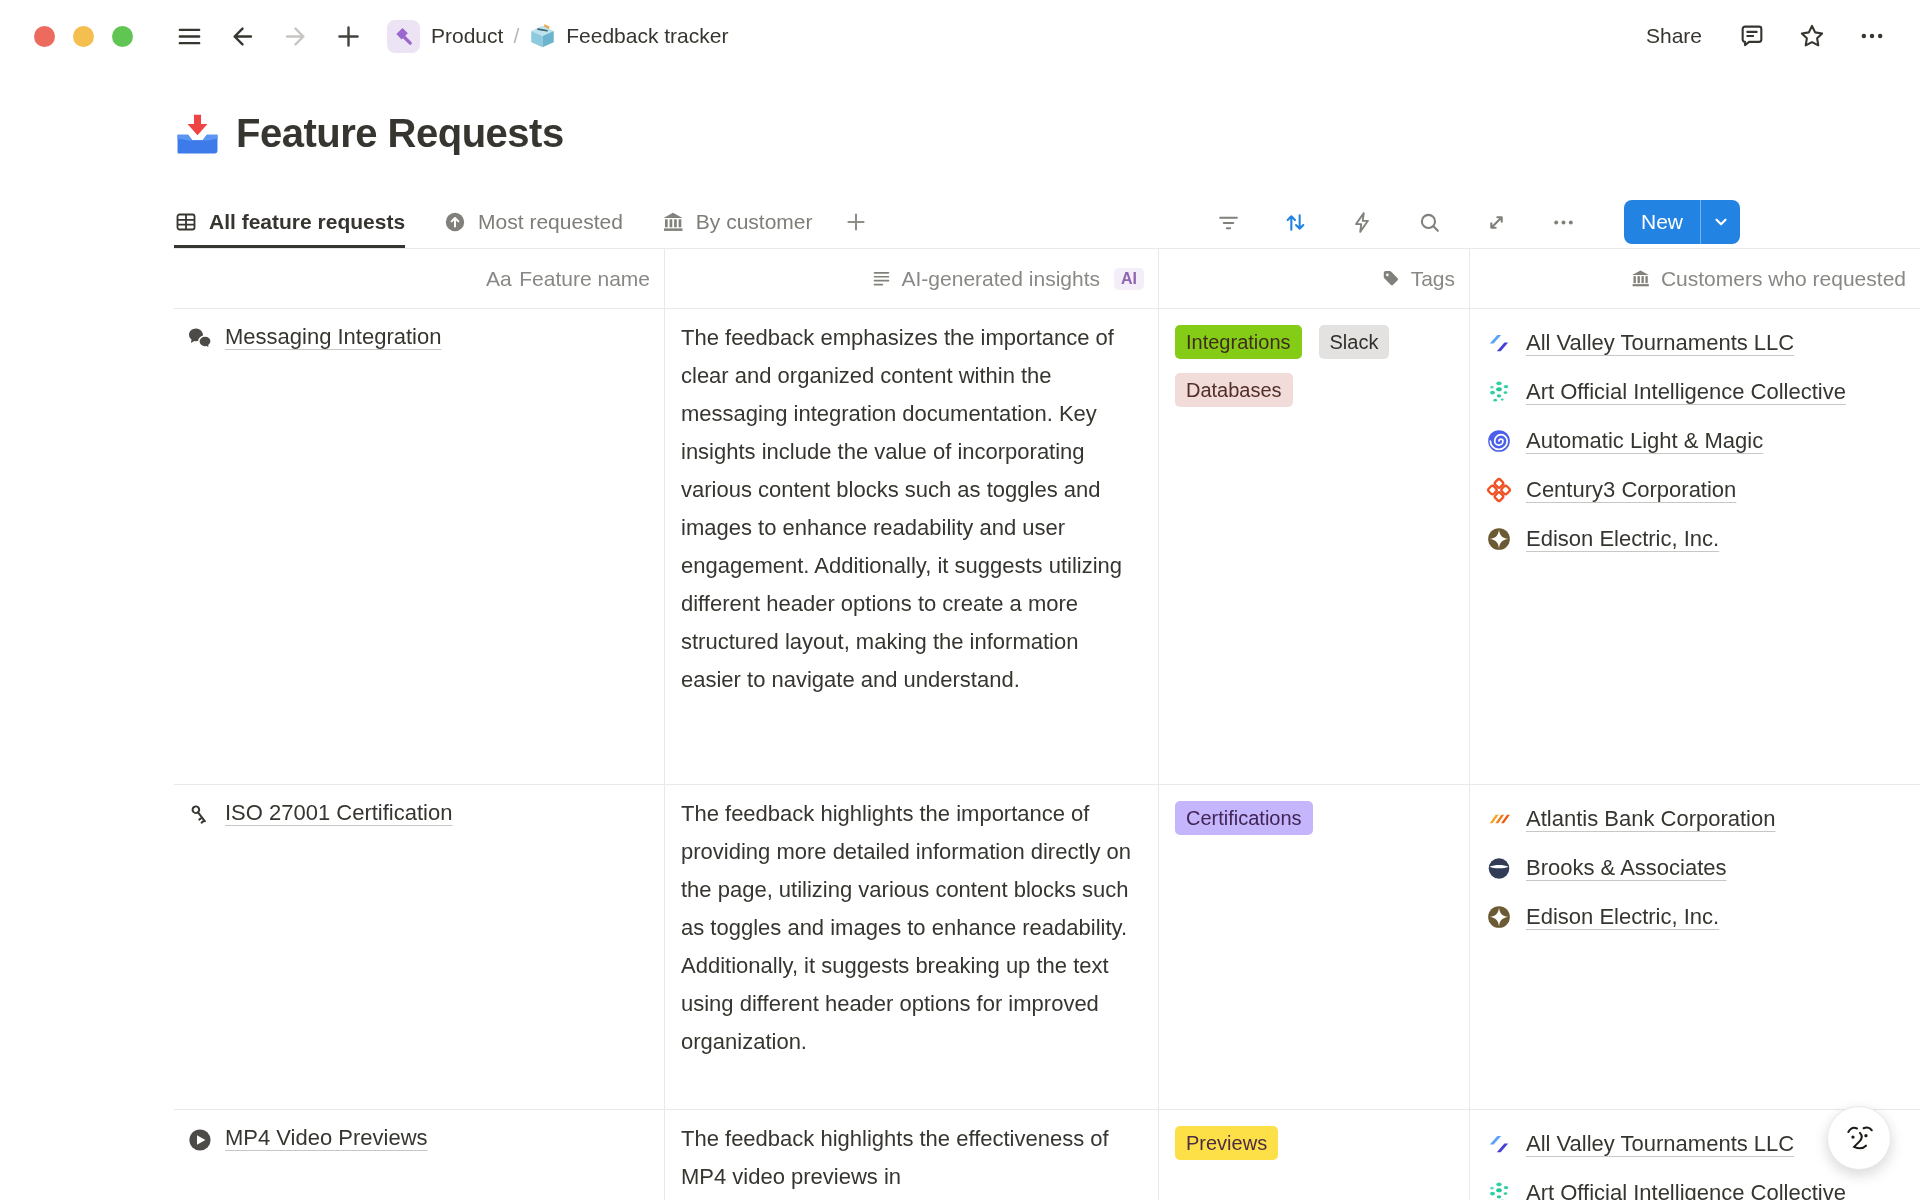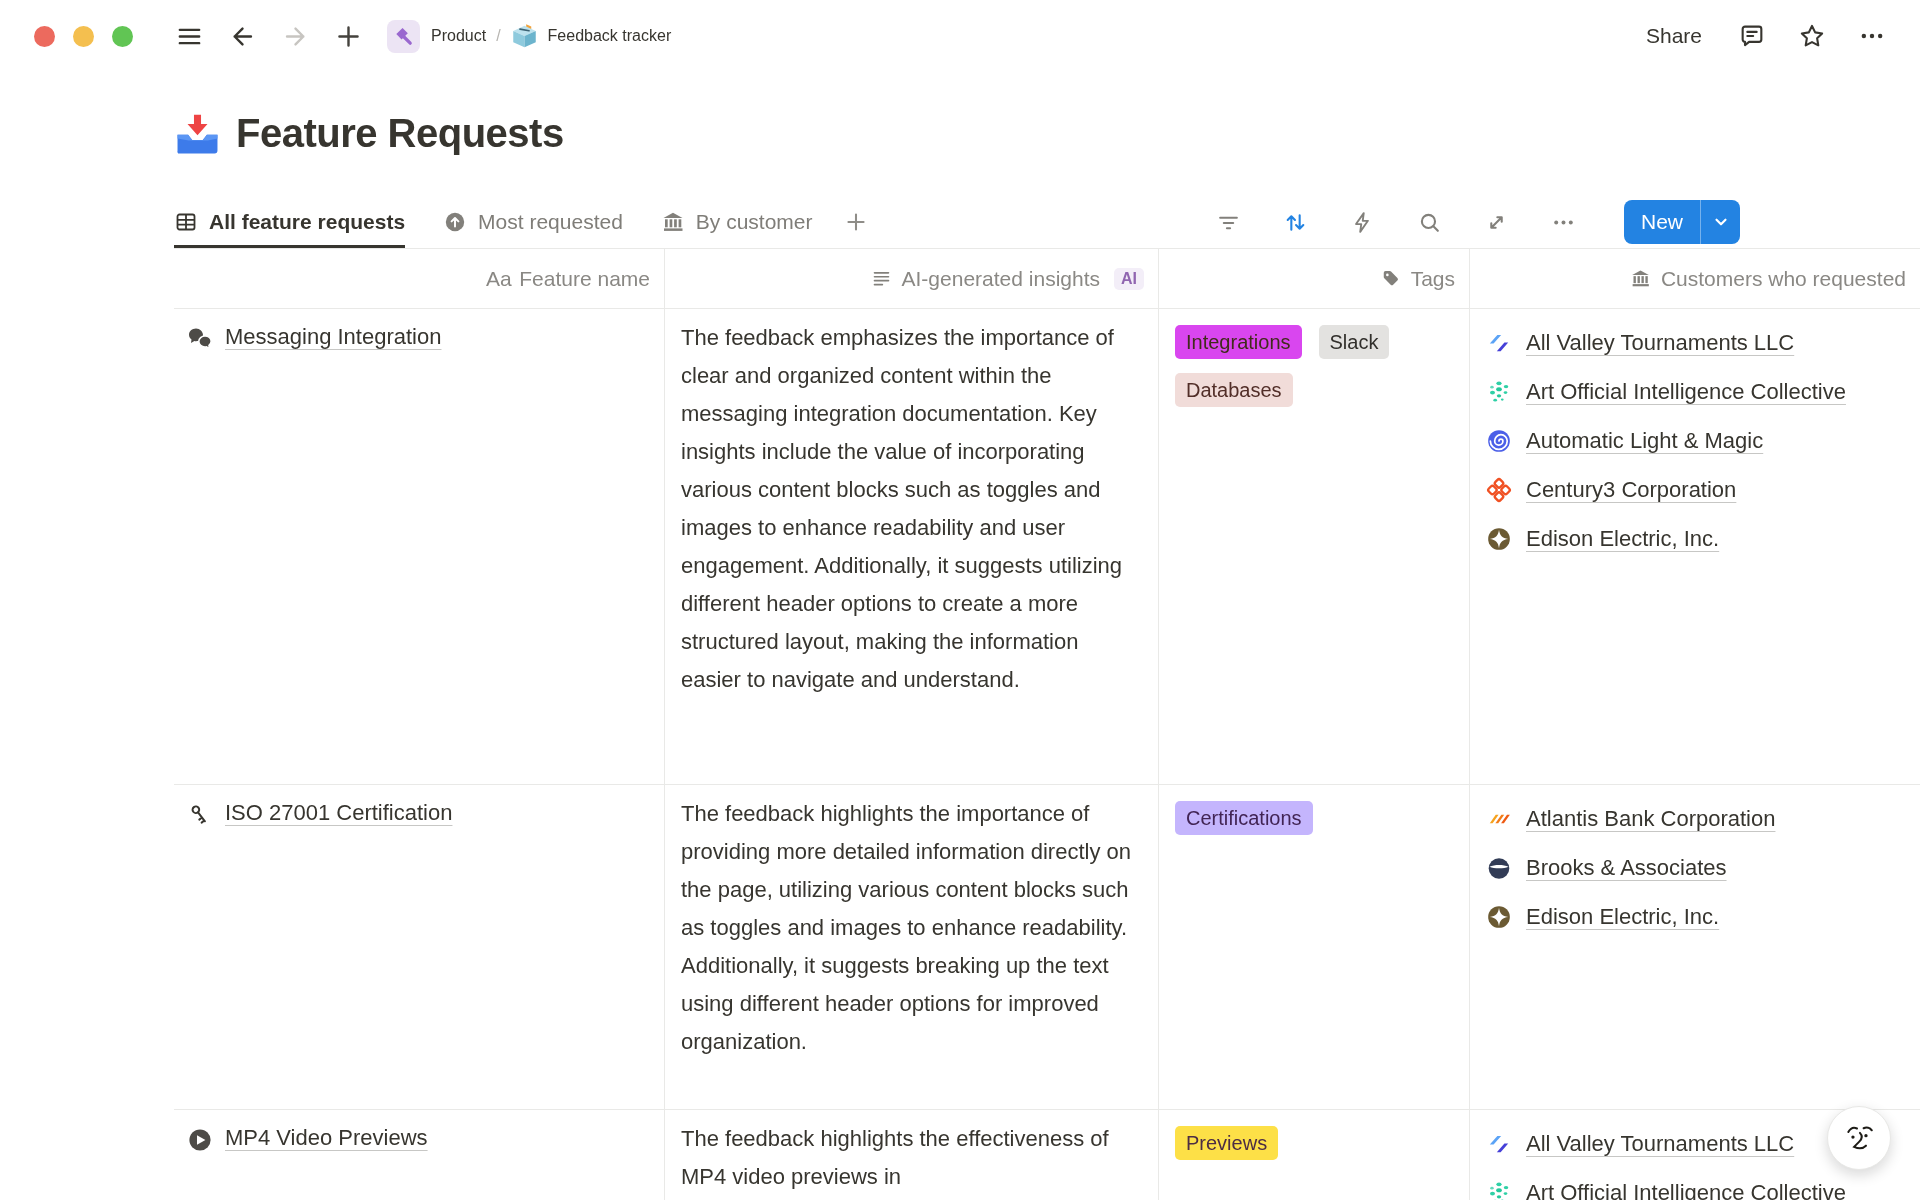--- a/index.html
+++ b/index.html
@@ -7,21 +7,21 @@
     font-family:"Liberation Sans","DejaVu Sans",sans-serif; color:#37352f; }
 
   .icon { display:inline-flex; align-items:center; justify-content:center; flex:none; }
   .icon svg { width:100%; height:100%; display:block; }
 
   
   .topbar { display:flex; align-items:center; height:72px; padding:0 34px; }
   .lights { display:flex; gap:18px; margin-right:42px; }
   .light { width:21px; height:21px; border-radius:50%; }
   .nbtn { width:29px; height:29px; margin-right:24px; cursor:pointer; }
-  .crumb { display:flex; align-items:center; font-size:16px; }
+  .crumb { display:flex; align-items:center; font-size:21px; }
   .ws-icon { width:33px; height:33px; border-radius:8px; background:#ece4f4;
     display:flex; align-items:center; justify-content:center; margin-right:11px; }
   .ws-icon .icon { width:23px; height:23px; }
   .crumb-sep { color:#b8b6b2; margin:0 10px; }
   .page-ico { width:27px; height:27px; margin-right:10px; }
   .tb-spacer { flex:1; }
   .share-btn { font-size:21px; margin-right:36px; cursor:pointer; }
   .tbicon { width:28px; height:28px; margin-left:32px; cursor:pointer; }
 
   
@@ -311,21 +311,21 @@
           <span class="icon">
             <svg viewBox="0 0 28 28">
               <path d="M10 3.5c-3.9 0-7 2.8-7 6.2 0 1.9 1 3.6 2.5 4.7L5 18l3.4-1.9c.5.1 1 .2 1.6.2 3.9 0 7-2.8 7-6.2s-3.1-6.6-7-6.6z" fill="#4d4b47"></path>
               <path d="M19 11c-3.4 0-6.2 2.5-6.2 5.5 0 3 2.8 5.5 6.2 5.5.5 0 1-.1 1.4-.2l3 1.7-.4-3.2c1.3-1 2.2-2.5 2.2-4.1 0-3-2.8-5.2-6.2-5.2z" fill="#4d4b47" stroke="#fff" stroke-width="1.6"></path>
             </svg>
           </span>
           <span class="row-name">Messaging Integration</span>
         </div>
         <div class="td td-insight">The feedback emphasizes the importance of clear and organized content within the messaging integration documentation. Key insights include the value of incorporating various content blocks such as toggles and images to enhance readability and user engagement. Additionally, it suggests utilizing different header options to create a more structured layout, making the information easier to navigate and understand.</div>
         <div class="td td-tags">
-          <span class="pill" style="background: #d946ef; color: rgb(64, 44, 27);">Integrations</span>
+          <span class="pill" style="background: #84cc16; color: rgb(64, 44, 27);">Integrations</span>
           <span class="pill" style="background: rgb(227, 226, 224); color: rgb(50, 48, 44);">Slack</span>
           <span class="pill" style="background: rgb(241, 220, 217); color: rgb(82, 46, 40);">Databases</span>
         </div>
         <div class="td td-cust">
           <div class="cust">
             <span class="icon">
               <svg viewBox="0 0 24 24">
                 <path d="M3.5 12.5 10.5 4.5h3.5l-7 8Z" fill="#5ba3f6"></path>
                 <path d="M10 19.5l7-8h3.5l-7 8Z" fill="#4640d8"></path>
               </svg>

